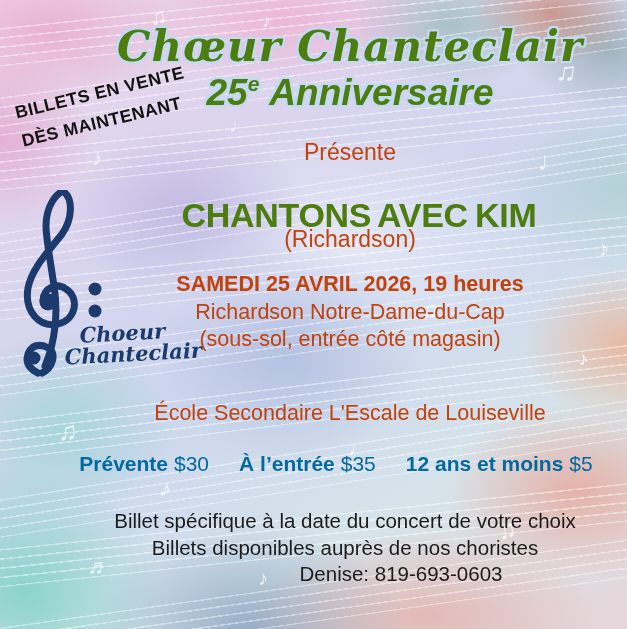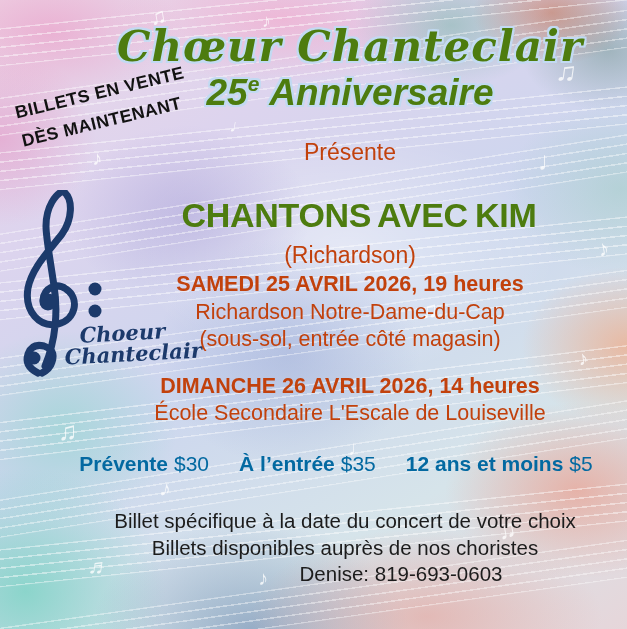--- a/index.html
+++ b/index.html
@@ -53,21 +53,21 @@
   .main-title{
     top:22px;
     font-family:"DejaVu Serif","Liberation Serif",serif;
     font-style:italic;font-weight:600;font-size:42px;letter-spacing:1px;
   }
   .anniv{top:72px;font-size:37px;font-weight:bold;font-style:italic;}
   .anniv sup{font-size:21px;vertical-align:14px;}
   .anniv .rest{margin-left:10px;}
   .presente{top:139px;font-size:23px;}
   .show-title{top:196px;font-size:34px;font-weight:bold;letter-spacing:-0.3px;word-spacing:-2px;padding-left:18px;}
-  .richardson{top:226px;font-size:23px;margin-top:16px;}
+  .richardson{top:226px;font-size:23px;}
   .ev-date{font-size:21.5px;font-weight:bold;}
   .ev-venue{font-size:21.5px;}
   .t272{top:272px;}.t300{top:300px;}.t327{top:327px;}
   .t374{top:374px;}.t401{top:401px;}
   .prices{top:452px;left:45px;right:0;position:absolute;display:flex;justify-content:center;column-gap:30px;font-size:21px;color:#0369a1;}
   .price-item .lbl{font-weight:bold;}
   .price-item .val{margin-left:6px;}
   .footer{top:508px;position:absolute;left:63px;right:0;text-align:center;font-size:20.5px;line-height:26.5px;color:#1c1c1c;}
   .footer .indent{padding-left:112px;}
   
@@ -152,21 +152,20 @@
 
   <div class="line presente">Présente</div>
 
   <div class="line show-title navy">CHANTONS AVEC KIM</div>
   <div class="line richardson">(Richardson)</div>
 
   <div class="line ev-date t272">SAMEDI 25 AVRIL 2026, 19 heures</div>
   <div class="line ev-venue t300">Richardson Notre-Dame-du-Cap</div>
   <div class="line ev-venue t327">(sous-sol, entrée côté magasin)</div>
 
-  <div class="line ev-date t374">DIMANCHE 26 AVRIL 2026, 14 heures</div>
   <div class="line ev-venue t401">École Secondaire L'Escale de Louiseville</div>
 
   <div class="prices">
     <span class="price-item"><span class="lbl">Prévente</span><span class="val">$30</span></span>
     <span class="price-item"><span class="lbl">À l’entrée</span><span class="val">$35</span></span>
     <span class="price-item"><span class="lbl">12 ans et moins</span><span class="val">$5</span></span>
   </div>
 
   <div class="footer">
     <div>Billet spécifique à la date du concert de votre choix</div>

